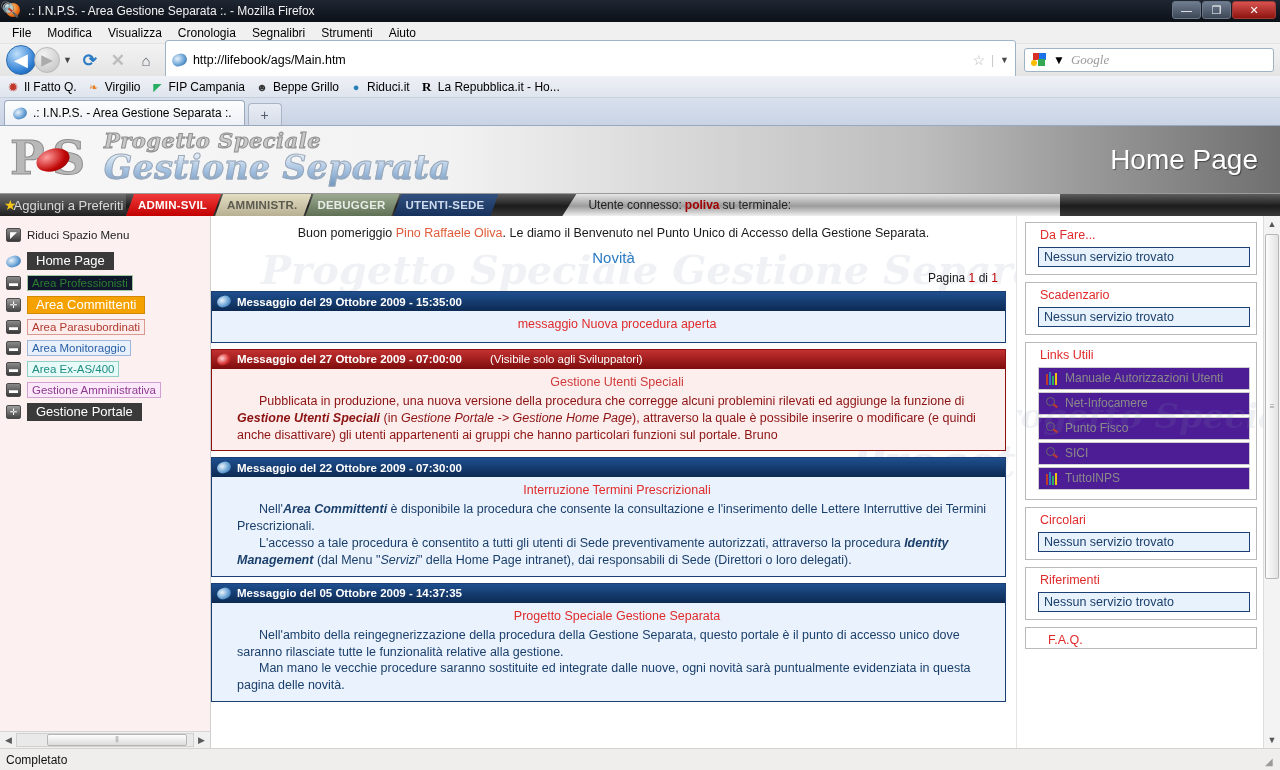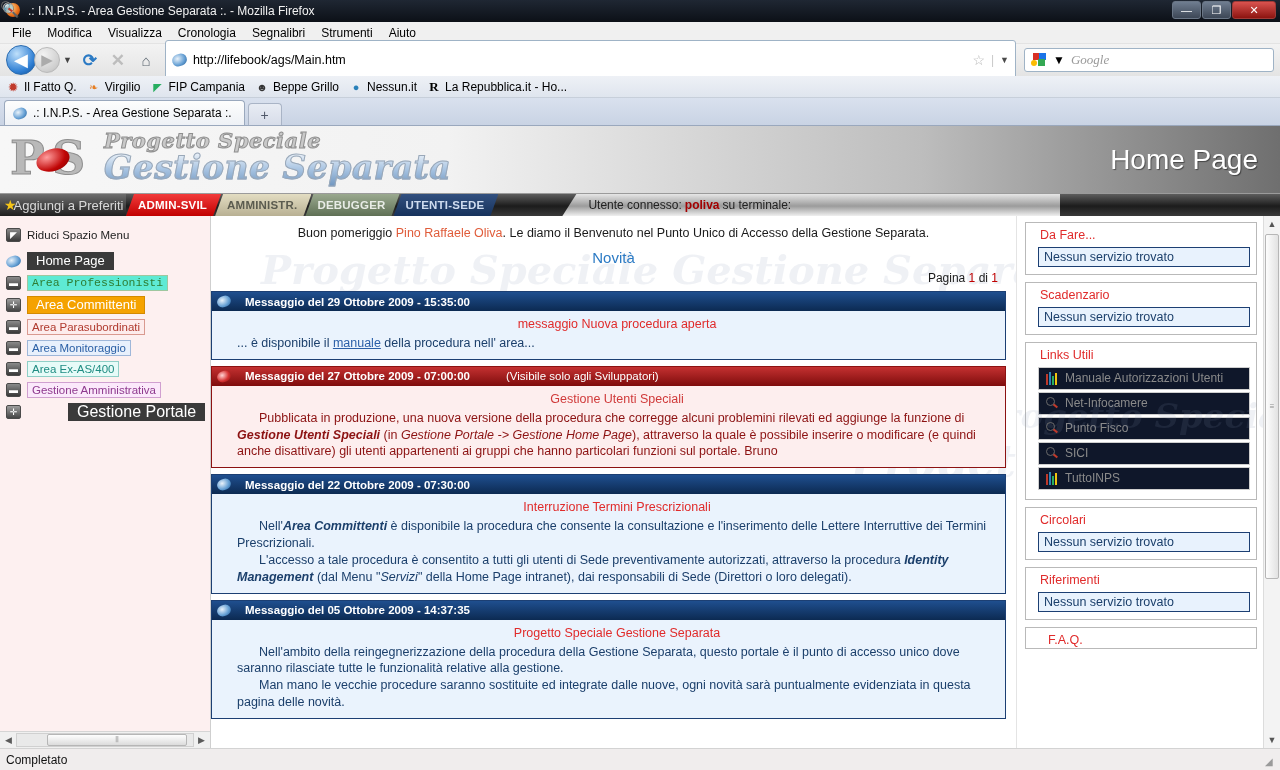--- a/index.html
+++ b/index.html
@@ -247,27 +247,27 @@
     background: radial-gradient(ellipse at 40% 35%, #e9f2fa, #6aa3d6 55%, #1c5a96);
     transform: rotate(-20deg);
   }
   .reduce-row { margin: 4px 0 10px 0; }
   .reduce-row .lbl { font-size: 11.5px; color: #222; }
   .mlabel {
     font-size: 11.5px; padding: 0 4px; line-height: 14px;
     border: 1px solid transparent; white-space: nowrap;
   }
   .mlabel.home { background:#3a3a3a; color:#ffffff; font-size:13px; padding:1px 8px; border-color:#3a3a3a; }
-  .mlabel.prof { background:#5eead4; color:#2e7d32; border-color:#9fc79f;font-family:Liberation Mono, monospace; }
+  .mlabel.prof { background:#0f172a; color:#2e7d32; border-color:#9fc79f; }
   .mlabel.comm { background:#f5a200; color:#ffffff; border-color:#d48a00; font-size:13px; padding:1px 8px; }
   .mlabel.para { background:#fdecec; color:#b03a2e; border-color:#d99a90; }
   .mlabel.moni { background:#e8f0fc; color:#2a5fa5; border-color:#9fb7d9; }
   .mlabel.exas { background:#e6fbf8; color:#1f8c82; border-color:#8fcfc7; }
   .mlabel.gamm { background:#fbe9fb; color:#8e3a8e; border-color:#d0a0d0; }
-  .mlabel.gpor { background:#3a3a3a; color:#ffffff; font-size:16px; padding:1px 8px; border-color:#3a3a3a;margin-left:41px; }
+  .mlabel.gpor { background:#3a3a3a; color:#ffffff; font-size:13px; padding:1px 8px; border-color:#3a3a3a; }
 
   .hscroll {
     height: 17px; background: #f0f0f0; border-top: 1px solid #d5d5d5;
     display: flex; align-items: center; padding: 0 1px;
   }
   .hscroll .arr { width: 15px; text-align: center; color: #5a5a5a; font-size: 9px; }
   .hscroll .track { flex: 1; height: 14px; background: #e9e9e9; border: 1px solid #d0d0d0; position: relative; }
   .hscroll .thumb {
     position: absolute; left: 30px; top: 0; width: 140px; height: 12px;
     background: linear-gradient(#fefefe,#dcdcdc);
@@ -291,21 +291,21 @@
   .greet .name { color: #e05c3a; margin-top: 12px; }
   .novita { text-align: center; color: #2b7ac4; font-size: 15px; margin-top: 9px; position: relative; }
   .pagina { text-align: right; font-size: 12px; color: #1a1a1a; padding-right: 18px; margin-top: 5px; position: relative; }
   .pagina b { color: #c00000; font-weight: normal; }
 
   .msgs { padding: 0 10px 0 0; position: relative; }
   .msg { margin: 6px 0 0 0; border: 1px solid; }
   .msg.blue { border-color: #1c3f73; }
   .msg.red  { border-color: #8c1212; }
   .msghdr {
-    height: 19px; display: flex; align-items: center; gap: 14px;
+    height: 19px; display: flex; align-items: center; gap: 6px;
     padding-left: 5px; font-size: 11.5px; font-weight: bold; color: #fff;
   }
   .msg.blue .msghdr { background: linear-gradient(#1f4f8f,#0c2a52); }
   .msg.red  .msghdr { background: linear-gradient(#c43131,#7e0c0c); }
   .msghdr .bul {
     width: 14px; height: 11px; border-radius: 50%/60%; transform: rotate(-20deg);
     background: radial-gradient(ellipse at 40% 35%, #e9f2fa, #6aa3d6 55%, #1c5a96);
     flex: none;
   }
   .msg.red .msghdr .bul { background: radial-gradient(ellipse at 40% 35%, #ffd4d4, #d63333 55%, #7e0c0c); }
@@ -327,21 +327,21 @@
     border-left: 1px solid #e4e4e4;
     position: relative; overflow: hidden;
   }
   .panel { border: 1px solid #b9b9b9; margin-bottom: 7px; background: #fff; padding: 5px 6px 7px 12px; }
   .panel h3 { margin: 0 0 5px 2px; font-size: 12.5px; font-weight: normal; color: #e02b2b; }
   .emptybox {
     border: 1px solid #1c3f73; background: #e8f2fd;
     color: #1b3f6b; font-size: 12.5px; padding: 2px 5px;
   }
   .linkrow {
-    background: #0f172a; border: 1px solid #cfcfcf; margin-bottom: 2px;
+    background: #4c1d95; border: 1px solid #cfcfcf; margin-bottom: 2px;
     padding: 3px 6px; font-size: 12px; color: #8a8a8a;
     display: flex; align-items: flex-start; gap: 6px; line-height: 1.25;
   }
   .lico { flex: none; width: 14px; height: 14px; display: inline-block; position: relative; }
   .books i { position: absolute; bottom: 0; width: 2px; display: block; }
   .books .b1 { left: 1px; height: 11px; background: #c0392b; }
   .books .b2 { left: 4px; height: 13px; background: #2980b9; }
   .books .b3 { left: 7px; height: 9px;  background: #27ae60; }
   .books .b4 { left: 10px; height: 12px; background: #f1c40f; }
   .mag {
@@ -444,21 +444,21 @@
     <span class="bm">
       <span class="bmico" style="color:#27ae60;">◤</span>
       <span>FIP Campania</span>
     </span>
     <span class="bm">
       <span class="bmico" style="color:#333;">☻</span>
       <span>Beppe Grillo</span>
     </span>
     <span class="bm">
       <span class="bmico" style="color:#2980b9;">●</span>
-      <span>Nessun.it</span>
+      <span>Riduci.it</span>
     </span>
     <span class="bm">
       <span class="bmico" style="font-family:'Liberation Serif',serif;font-weight:bold;font-size:13px;">R</span>
       <span>La Repubblica.it - Ho...</span>
     </span>
   </div>
 
   <div class="tabstrip">
     <div class="tab">
       <span class="fav"></span>
@@ -571,21 +571,20 @@
 
         <div class="msgs">
 
           <div class="msg blue">
             <div class="msghdr">
               <span class="bul"></span>
               <span>Messaggio del 29 Ottobre 2009 - 15:35:00</span>
             </div>
             <div class="msgbody">
               <div class="msgtitle">messaggio Nuova procedura aperta</div>
-              <p class="noind"><span>... è disponibile il </span><a href="#">manuale</a><span> della procedura nell' area...</span></p>
             </div>
           </div>
 
           <div class="msg red">
             <div class="msghdr">
               <span class="bul"></span>
               <span>Messaggio del 27 Ottobre 2009 - 07:00:00</span>
               <span class="devnote">(Visibile solo agli Sviluppatori)</span>
             </div>
             <div class="msgbody">

